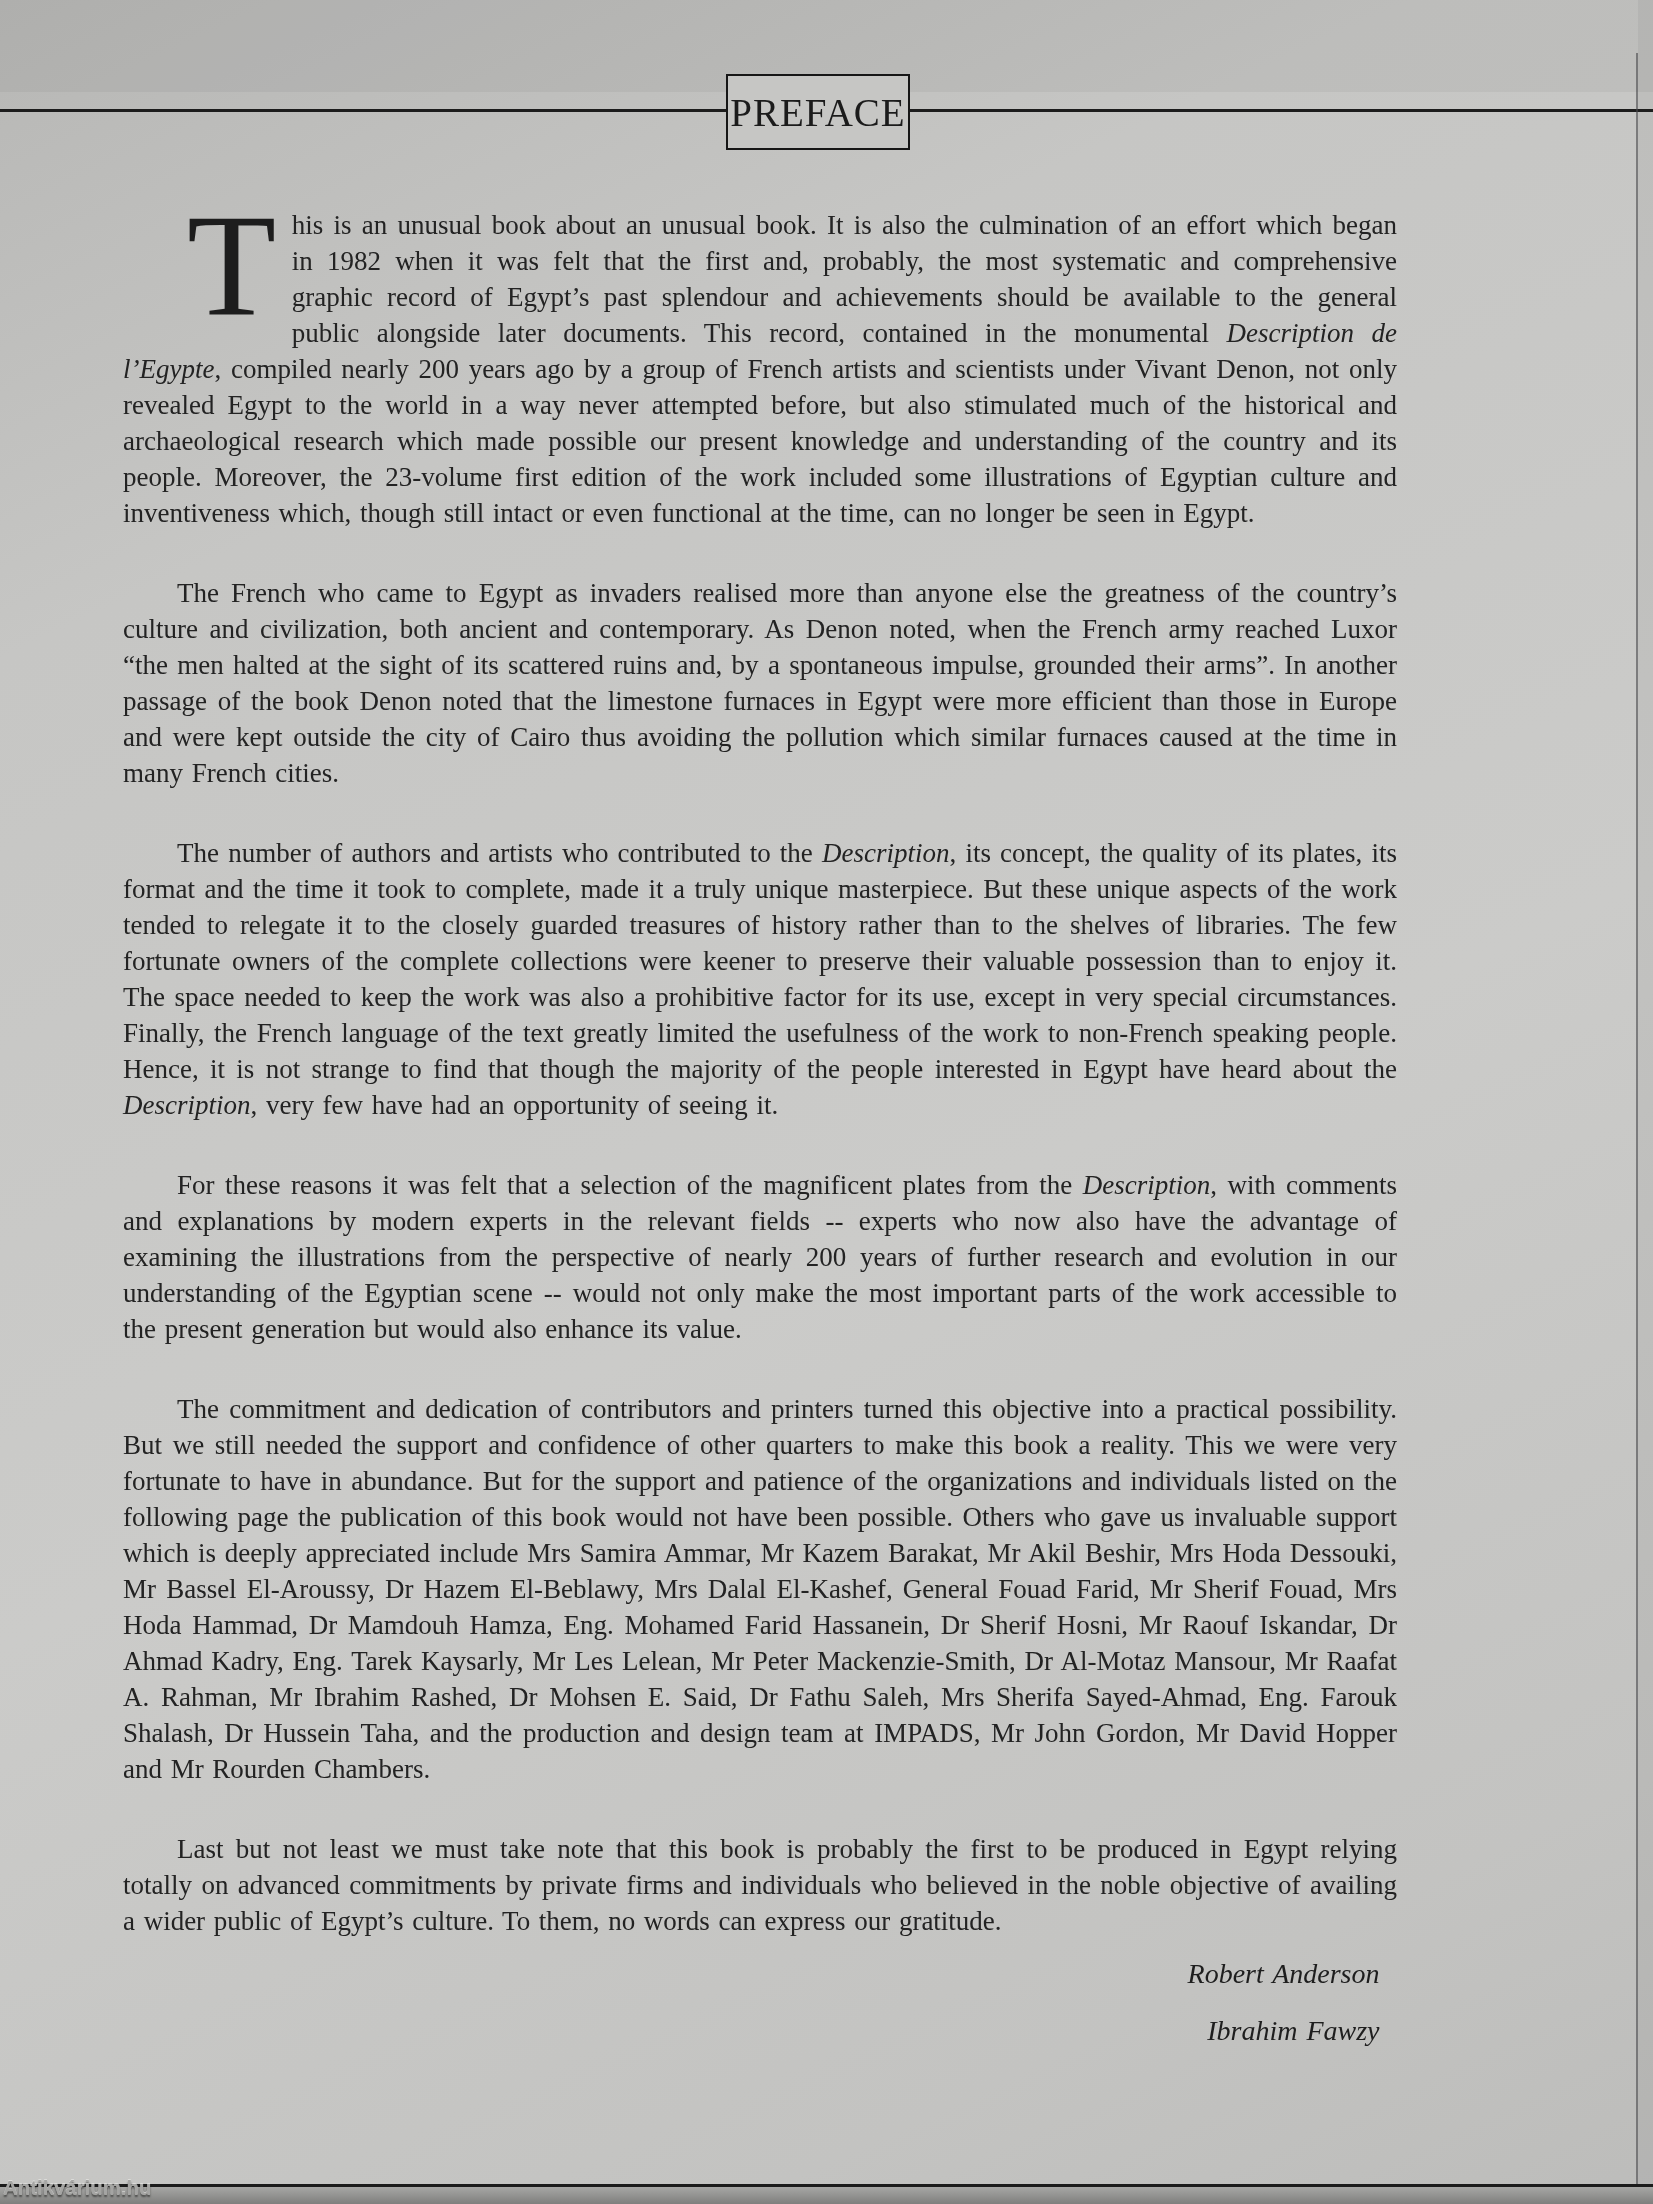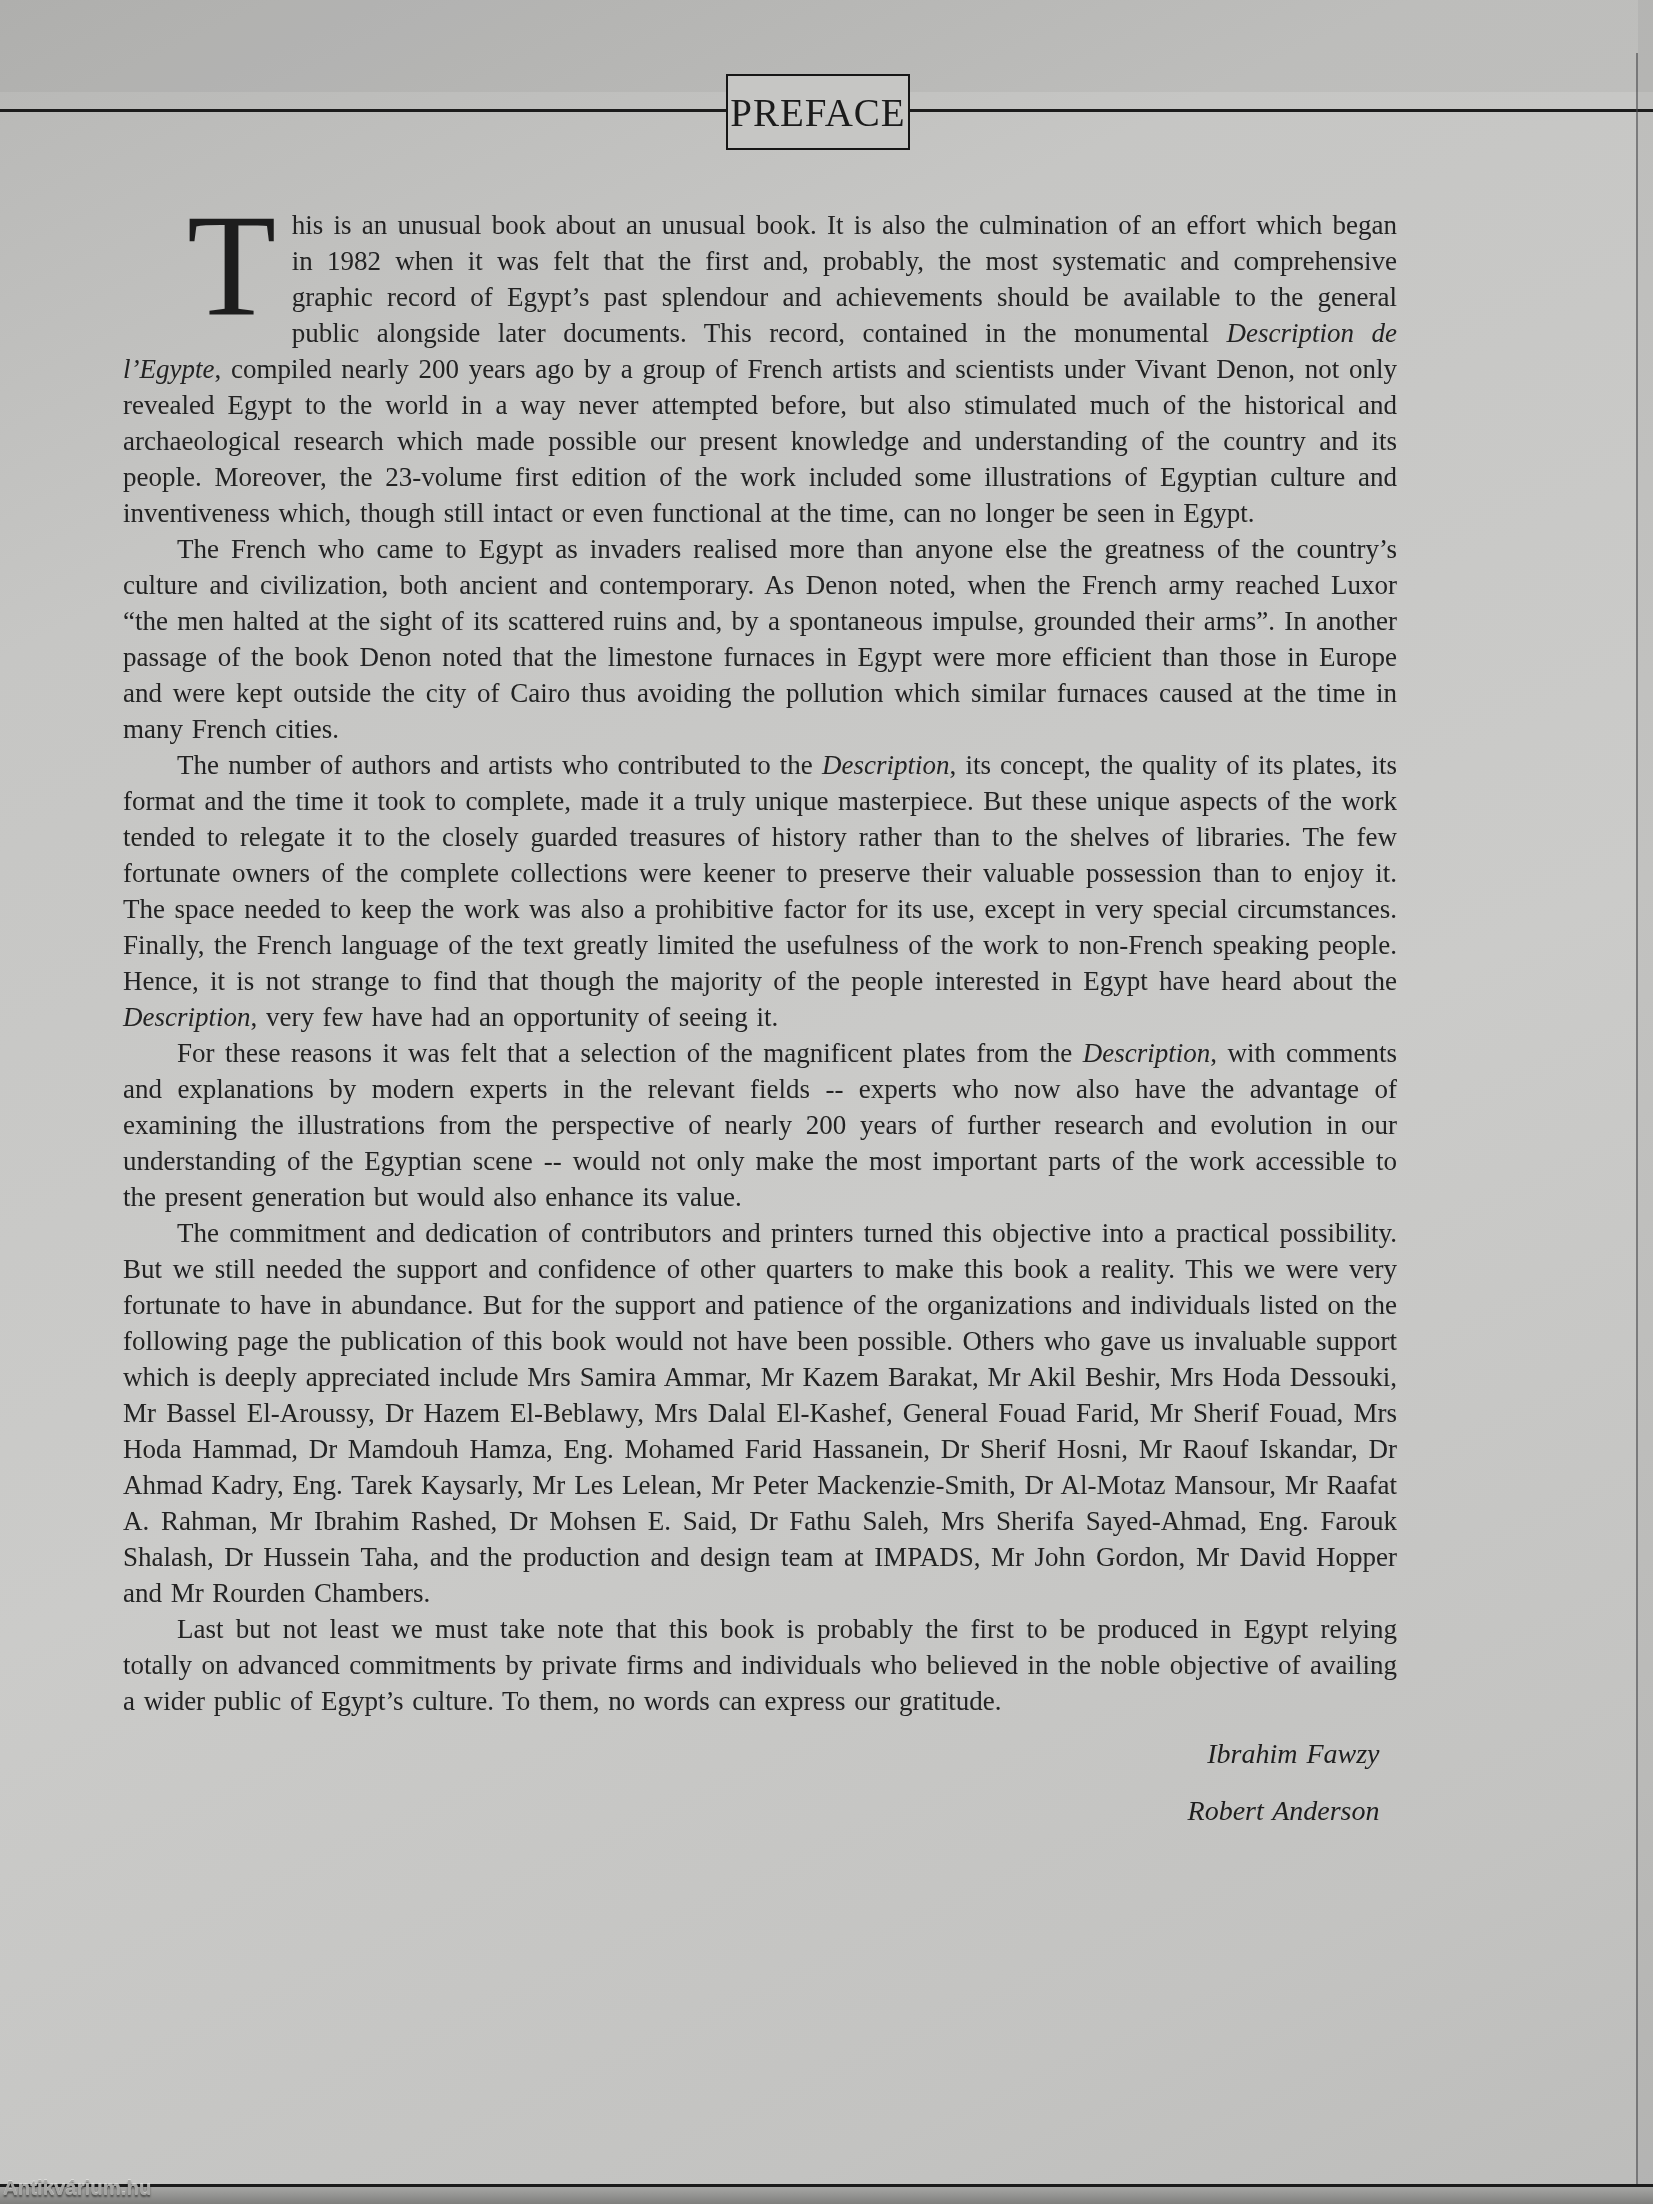--- a/index.html
+++ b/index.html
@@ -14,21 +14,21 @@
     position:absolute;left:726px;top:74px;width:180px;height:72px;
     border:2.9px solid #161616;background:#c6c6c4;z-index:2;
     display:flex;align-items:center;justify-content:center;
     font-size:39px;letter-spacing:1px;color:#1b1b1b;
   }
   .content{
     position:absolute;left:123px;top:207px;width:1274px;
     font-size:27px;line-height:36px;text-align:justify;word-spacing:1.9px;
   }
   .content p{margin:0;}
-  .content p.indent{text-indent:54px;}
+  .content p.indent{text-indent:54px;margin-top:44px;}
   .dropcap{
     float:left;font-size:146px;line-height:108px;height:108px;
     margin:4.9px 15.5px 0 64px;color:#1d1d1d;
   }
   .it{font-style:italic;}
   .signatures{
     margin-top:5.8px;padding-right:17.5px;text-align:right;
     font-style:italic;font-size:28px;line-height:57px;color:#1e1e1e;
   }
   .right-edge-line{position:absolute;left:1636px;top:53px;height:2134px;width:1.9px;background:#48484b;opacity:.6;z-index:1;}
@@ -53,22 +53,22 @@
 
   <div class="content" id="paragraphs">
 
   <p><span class="dropcap">T</span><span>his is an unusual book about an unusual book. It is also the culmination of an effort which began in 1982 when it was felt that the first and, probably, the most systematic and comprehensive graphic record of Egypt’s past splendour and achievements should be available to the general public alongside later documents. This record, contained in the monumental </span><span class="it">Description de l’Egypte</span><span>, compiled nearly 200 years ago by a group of French artists and scientists under Vivant Denon, not only revealed Egypt to the world in a way never attempted before, but also stimulated much of the historical and archaeological research which made possible our present knowledge and understanding of the country and its people. Moreover, the 23-volume first edition of the work included some illustrations of Egyptian culture and inventiveness which, though still intact or even functional at the time, can no longer be seen in Egypt.</span></p>
       <p class="indent"><span>The French who came to Egypt as invaders realised more than anyone else the greatness of the country’s culture and civilization, both ancient and contemporary. As Denon noted, when the French army reached Luxor “the men halted at the sight of its scattered ruins and, by a spontaneous impulse, grounded their arms”. In another passage of the book Denon noted that the limestone furnaces in Egypt were more efficient than those in Europe and were kept outside the city of Cairo thus avoiding the pollution which similar furnaces caused at the time in many French cities.</span></p>
       <p class="indent"><span>The number of authors and artists who contributed to the </span><span class="it">Description</span><span>, its concept, the quality of its plates, its format and the time it took to complete, made it a truly unique masterpiece. But these unique aspects of the work tended to relegate it to the closely guarded treasures of history rather than to the shelves of libraries. The few fortunate owners of the complete collections were keener to preserve their valuable possession than to enjoy it. The space needed to keep the work was also a prohibitive factor for its use, except in very special circumstances. Finally, the French language of the text greatly limited the usefulness of the work to non-French speaking people. Hence, it is not strange to find that though the majority of the people interested in Egypt have heard about the </span><span class="it">Description</span><span>, very few have had an opportunity of seeing it.</span></p>
       <p class="indent"><span>For these reasons it was felt that a selection of the magnificent plates from the </span><span class="it">Description</span><span>, with comments and explanations by modern experts in the relevant fields -- experts who now also have the advantage of examining the illustrations from the perspective of nearly 200 years of further research and evolution in our understanding of the Egyptian scene -- would not only make the most important parts of the work accessible to the present generation but would also enhance its value.</span></p>
       <p class="indent"><span>The commitment and dedication of contributors and printers turned this objective into a practical possibility. But we still needed the support and confidence of other quarters to make this book a reality. This we were very fortunate to have in abundance. But for the support and patience of the organizations and individuals listed on the following page the publication of this book would not have been possible. Others who gave us invaluable support which is deeply appreciated include Mrs Samira Ammar, Mr Kazem Barakat, Mr Akil Beshir, Mrs Hoda Dessouki, Mr Bassel El-Aroussy, Dr Hazem El-Beblawy, Mrs Dalal El-Kashef, General Fouad Farid, Mr Sherif Fouad, Mrs Hoda Hammad, Dr Mamdouh Hamza, Eng. Mohamed Farid Hassanein, Dr Sherif Hosni, Mr Raouf Iskandar, Dr Ahmad Kadry, Eng. Tarek Kaysarly, Mr Les Lelean, Mr Peter Mackenzie-Smith, Dr Al-Motaz Mansour, Mr Raafat A. Rahman, Mr Ibrahim Rashed, Dr Mohsen E. Said, Dr Fathu Saleh, Mrs Sherifa Sayed-Ahmad, Eng. Farouk Shalash, Dr Hussein Taha, and the production and design team at IMPADS, Mr John Gordon, Mr David Hopper and Mr Rourden Chambers.</span></p>
       <p class="indent"><span>Last but not least we must take note that this book is probably the first to be produced in Egypt relying totally on advanced commitments by private firms and individuals who believed in the noble objective of availing a wider public of Egypt’s culture. To them, no words can express our gratitude.</span></p>
       <div class="signatures">
+        <div>Robert Anderson</div>
         <div>Ibrahim Fawzy</div>
-        <div>Robert Anderson</div>
       </div>
     </div>
 
   <div class="right-edge-line"></div>
   <div class="right-edge-shade"></div>
   <div class="bottom-rule"></div>
   <div class="bottom-band"></div>
   <div class="watermark">Antikvárium.hu</div>
 </div>
 

